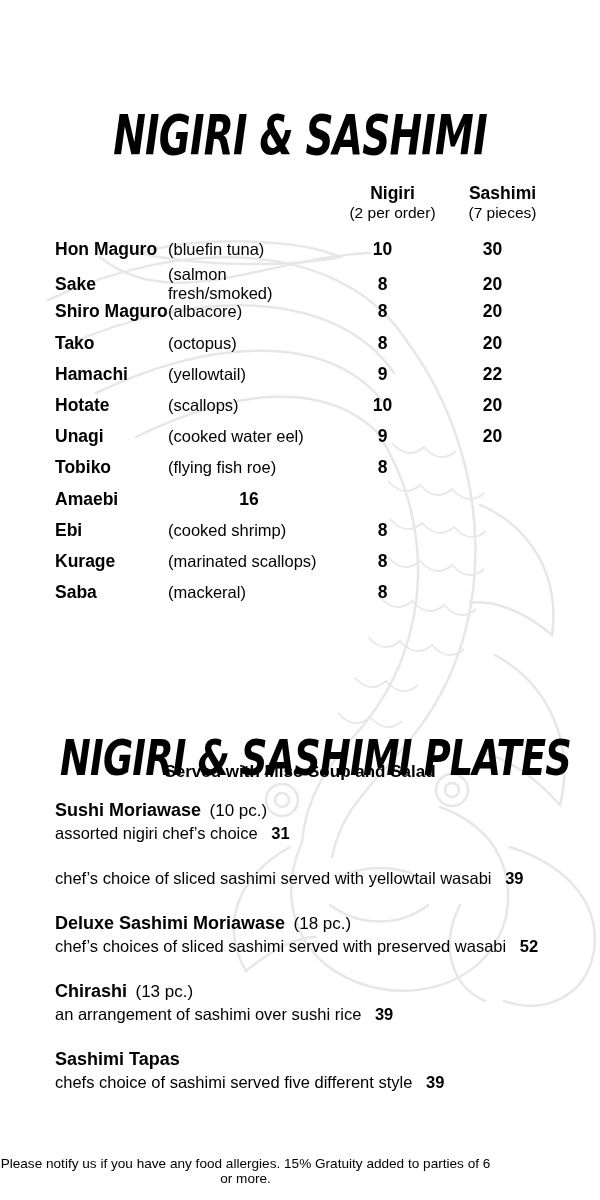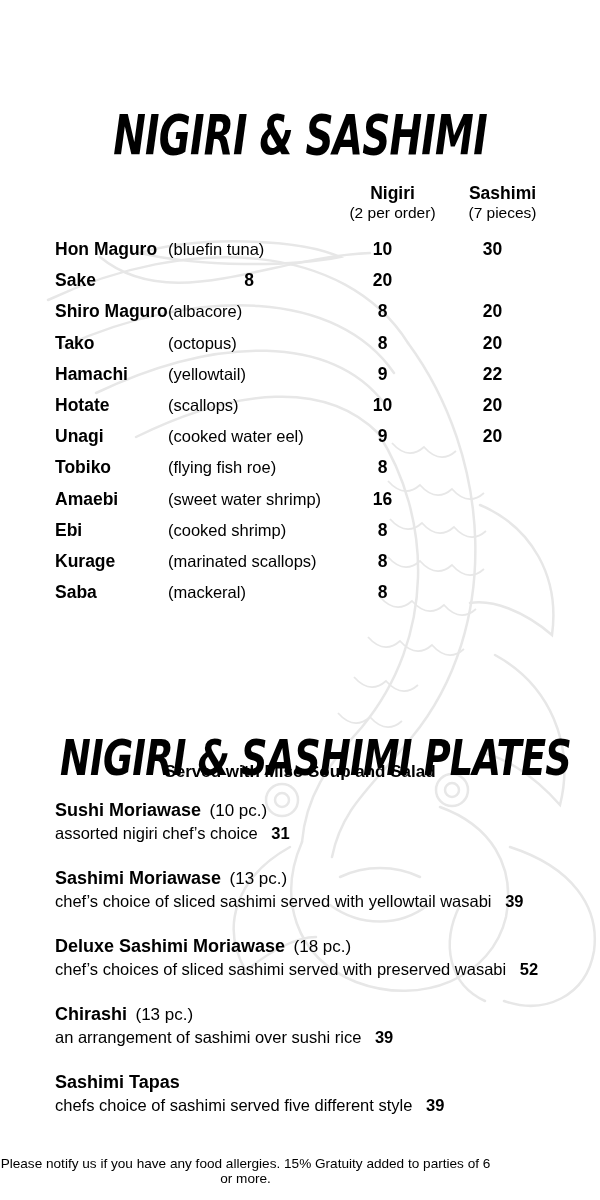--- a/index.html
+++ b/index.html
@@ -206,20 +206,21 @@
 
   <div class="items1" id="items1">
       <div class="item-row grid-cols">
     <span class="cell-name">Hon Maguro</span>
     <span class="cell-desc">(bluefin tuna)</span>
     <span class="cell-price">10</span>
     <span class="cell-price">30</span>
   </div>
       <div class="item-row grid-cols">
     <span class="cell-name">Sake</span>
+    <span class="cell-desc">(salmon fresh/smoked)</span>
     <span class="cell-price">8</span>
     <span class="cell-price">20</span>
   </div>
       <div class="item-row grid-cols">
     <span class="cell-name">Shiro Maguro</span>
     <span class="cell-desc">(albacore)</span>
     <span class="cell-price">8</span>
     <span class="cell-price">20</span>
   </div>
       <div class="item-row grid-cols">
@@ -247,21 +248,20 @@
     <span class="cell-price">20</span>
   </div>
       <div class="item-row grid-cols">
     <span class="cell-name">Tobiko</span>
     <span class="cell-desc">(flying fish roe)</span>
     <span class="cell-price">8</span>
     <span class="cell-price"></span>
   </div>
       <div class="item-row grid-cols">
     <span class="cell-name">Amaebi</span>
-    <span class="cell-desc">(sweet water shrimp)</span>
     <span class="cell-price">16</span>
     <span class="cell-price"></span>
   </div>
       <div class="item-row grid-cols">
     <span class="cell-name">Ebi</span>
     <span class="cell-desc">(cooked shrimp)</span>
     <span class="cell-price">8</span>
     <span class="cell-price"></span>
   </div>
       <div class="item-row grid-cols">
@@ -286,24 +286,20 @@
     <div class="plate-title-line">
       <span class="plate-name">Sushi Moriawase</span>
       <span class="plate-size">(10 pc.)</span>
     </div>
     <div class="plate-desc-line">
       <span>assorted nigiri chef’s choice</span>
       <span class="plate-price">31</span>
     </div>
   </div>
       <div class="plate">
-    <div class="plate-title-line">
-      <span class="plate-name">Sashimi Moriawase</span>
-      <span class="plate-size">(13 pc.)</span>
-    </div>
     <div class="plate-desc-line">
       <span>chef’s choice of sliced sashimi served with yellowtail wasabi</span>
       <span class="plate-price">39</span>
     </div>
   </div>
       <div class="plate">
     <div class="plate-title-line">
       <span class="plate-name">Deluxe Sashimi Moriawase</span>
       <span class="plate-size">(18 pc.)</span>
     </div>

